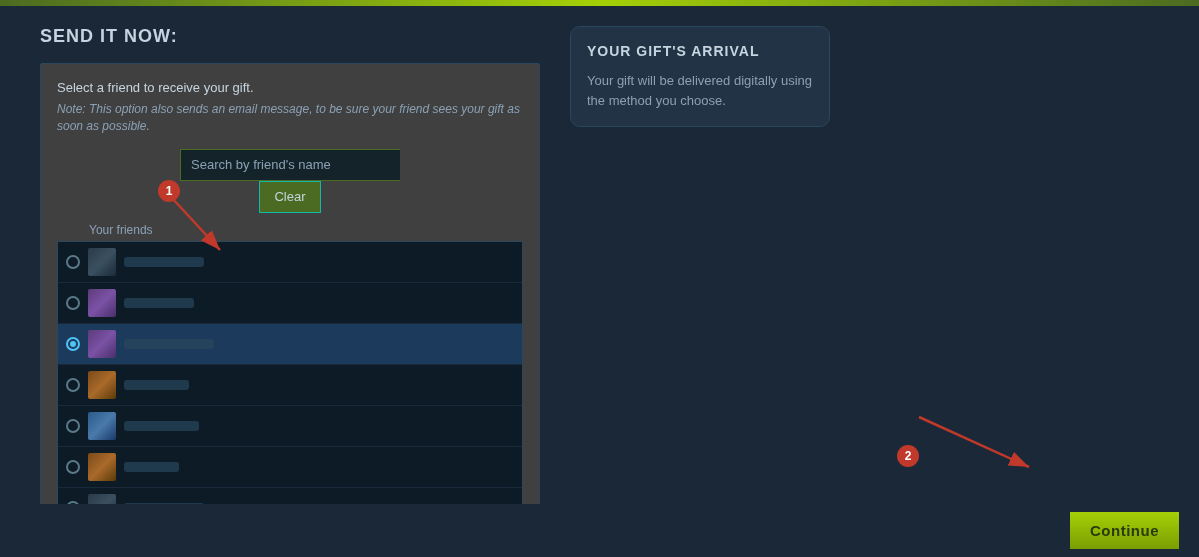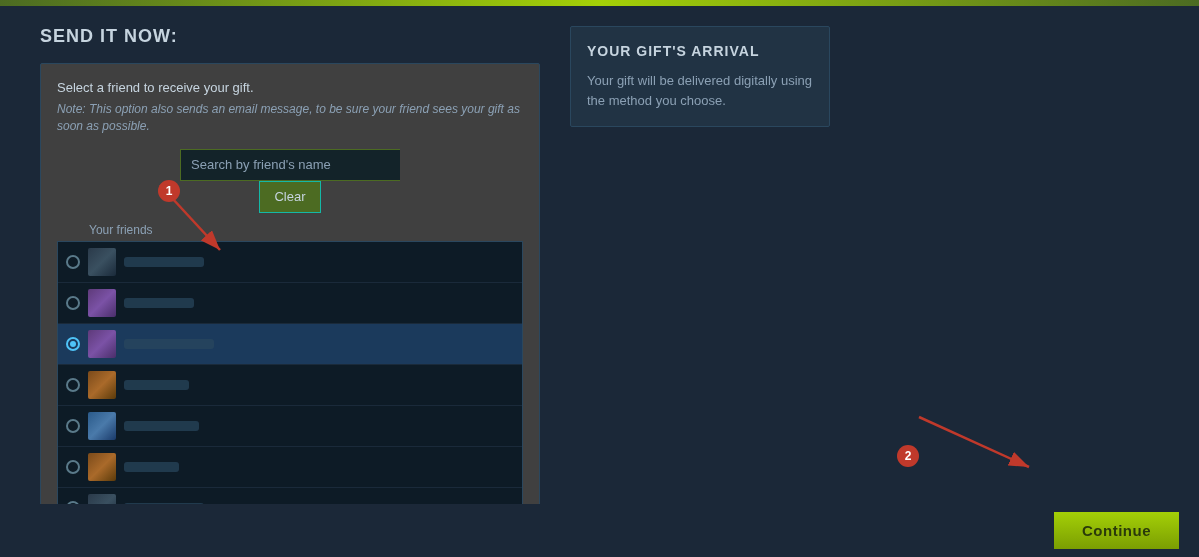--- a/index.html
+++ b/index.html
@@ -213,21 +213,21 @@
 
     .right-panel {
       width: 260px;
       flex-shrink: 0;
     }
 
     .gift-arrival-box {
       background-color: #213344;
       border: 1px solid #2a475e;
       padding: 16px;
-      border-radius: 2px;
+      border-radius: 10px;
     }
 
     .gift-arrival-title {
       color: #c6d4df;
       font-size: 14px;
       font-weight: bold;
       letter-spacing: 1px;
       margin-bottom: 12px;
       text-transform: uppercase;
     }
@@ -278,21 +278,21 @@
       display: flex;
       justify-content: flex-end;
       padding: 8px 20px;
       background-color: #1b2838;
     }
 
     .continue-button {
       background: linear-gradient(to bottom, #a4d007, #7b9e02);
       color: #2a3a0a;
       border: none;
-      padding: 10px 28px;
+      padding: 10px 20px;
       font-size: 15px;
       font-weight: bold;
       cursor: pointer;
       letter-spacing: 0.5px;
     }
   </style>
 </head>
 <body>
 
 <div class="top-bar"></div>

